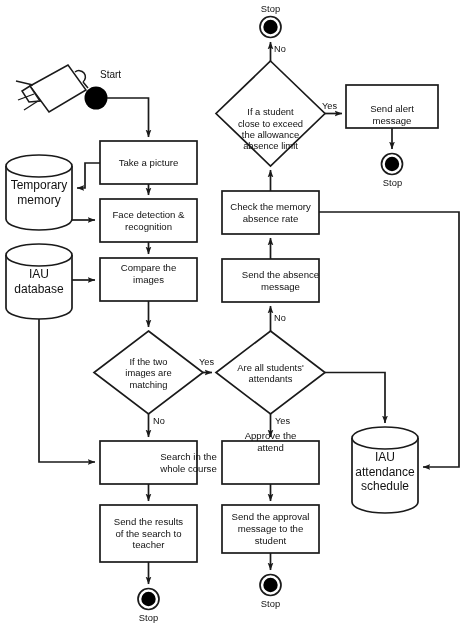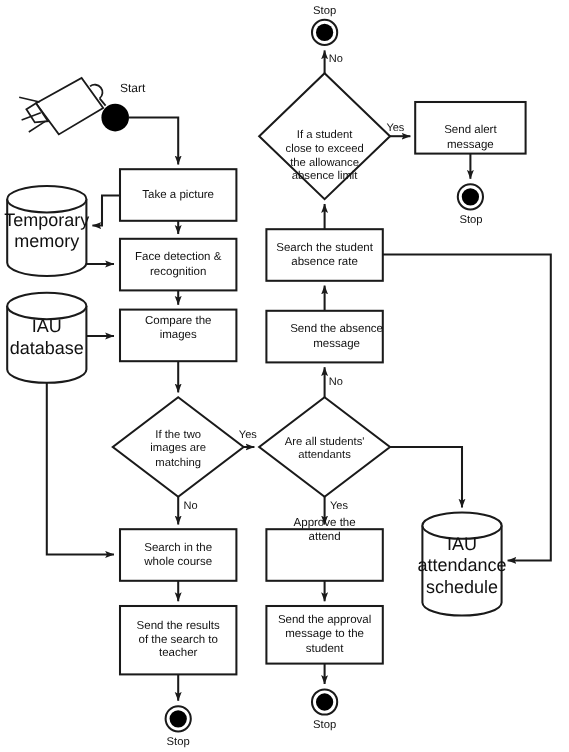--- a/index.html
+++ b/index.html
@@ -38,21 +38,21 @@
     position: absolute;
     color: #111111;
     font-size: 9.2px;
     text-align: left;
     white-space: nowrap;
   }
   .node-lbl {
     font-size: 9.6px;
   }
   .db-lbl {
-    font-size: 15px;
+    font-size: 12px;
   }
   .diamond-lbl {
     font-size: 9.4px;
     line-height: 1.2;
   }
   .stop-lbl {
     font-size: 9.4px;
   }
   .start-lbl {
     font-size: 10px;
@@ -182,34 +182,34 @@
     </g>
   </svg>
 
   <div class="lbl start-lbl" style="left:100px; top:68px; width:46px; height:14px; justify-content:flex-start;">Start</div>
 
   <div class="lbl node-lbl" style="left:100px; top:141px; width:97px; height:43px;">Take a picture</div>
   <div class="lbl node-lbl" style="left:100px; top:199px; width:97px; height:43px;">Face detection &amp;
 recognition</div>
   <div class="lbl node-lbl" style="left:100px; top:258px; width:97px; height:31px;">Compare the
 images</div>
-  <div class="lbl node-lbl" style="left:100px; top:441px; width:97px; height:43px;">Search in the
+  <div class="lbl node-lbl" style="left:100px; top:441px; width:97px; height:43px;padding-left:40px;">Search in the
 whole course</div>
   <div class="lbl node-lbl" style="left:100px; top:505px; width:97px; height:57px;">Send the results
 of the search to
 teacher</div>
 
   <div class="lbl node-lbl" style="left:222px; top:420px; width:97px; height:43px;">Approve the
 attend</div>
   <div class="lbl node-lbl" style="left:222px; top:505px; width:97px; height:48px;">Send the approval
 message to the
 student</div>
   <div class="lbl node-lbl" style="left:222px; top:259px; width:117px; height:43px;">Send the absence
 message</div>
-  <div class="lbl node-lbl" style="left:222px; top:191px; width:97px; height:43px;">Search the student
+  <div class="lbl node-lbl" style="left:222px; top:191px; width:97px; height:43px;">Check the memory
 absence rate</div>
 
   <div class="lbl node-lbl" style="left:346px; top:85px; width:92px; height:59px;">Send alert
 message</div>
 
   <div class="lbl diamond-lbl" style="left:110px; top:352px; width:77px; height:42px;">If the two
 images are
 matching</div>
   <div class="lbl diamond-lbl" style="left:226px; top:359px; width:89px; height:28px;">Are all students'
 attendants</div>

